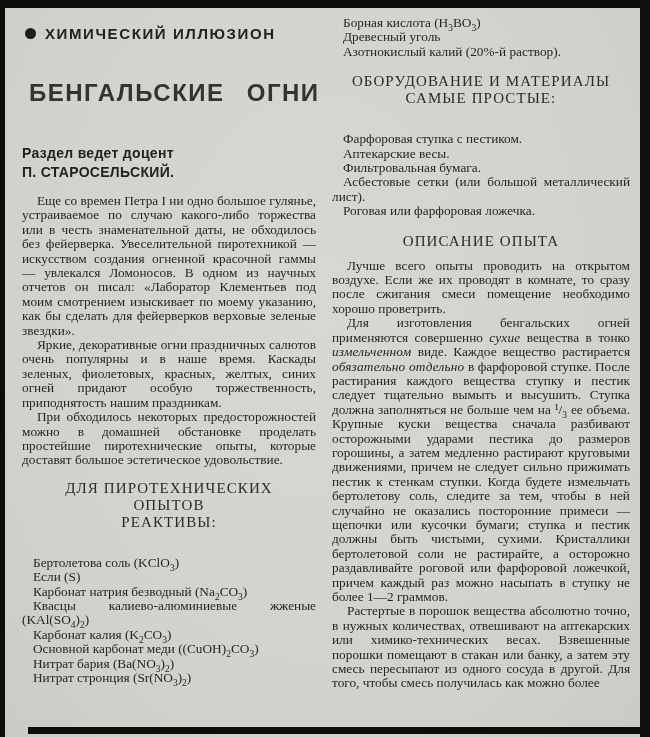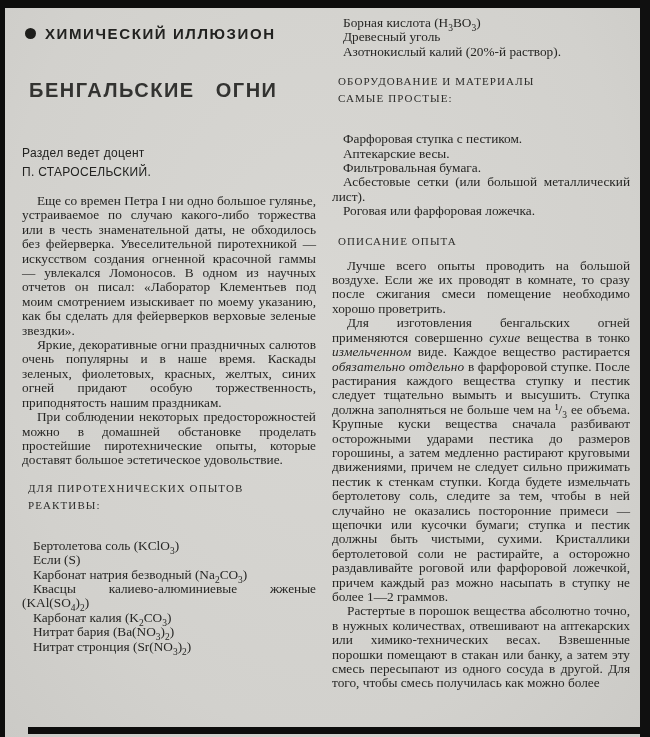--- a/index.html
+++ b/index.html
@@ -26,40 +26,40 @@
     white-space:nowrap;
   }
   .rubric .dot{
     width:11px;height:11px;border-radius:50%;
     background:#1e1e1c;flex:0 0 auto;
     overflow:hidden;text-indent:-999px;
   }
   .title{
     position:absolute;left:29px;top:79px;margin:0;
     font-family:"Liberation Sans","DejaVu Sans",sans-serif;
-    font-weight:700;font-size:20px;letter-spacing:1.5px;word-spacing:14px;
+    font-weight:700;font-size:24px;letter-spacing:1.5px;word-spacing:14px;
     color:#333331;white-space:nowrap;
   }
   .byline{
     position:absolute;left:22px;top:144px;
     font-family:"Liberation Sans","DejaVu Sans",sans-serif;
-    font-weight:400;font-size:12px;line-height:19px;letter-spacing:.3px;color:#222220;
+    font-weight:700;font-size:14px;line-height:19px;letter-spacing:.3px;color:#222220;
   }
   .col{
     position:absolute;text-align:justify;
     font-size:13.3px;line-height:14.4px;
   }
   .col-left{left:22px;top:194px;width:294px;}
   .col-right{left:332px;top:16px;width:298px;}
   p.body{margin:0;}
   p.ind{text-indent:15px;}
   p.li{text-indent:11px;}
   .sec-heading{
-    margin:12px 6px 9px;
-    font-size:11px;line-height:17px;letter-spacing:1.1px;color:#2c2c2a;
+    margin:12px 6px 9px;text-align:center;
+    font-size:15px;line-height:17px;letter-spacing:1.1px;color:#2c2c2a;
   }
   .sec-heading.tight{margin-top:14px;}
   .list{margin-top:25px;}
   sub{font-size:9.5px;line-height:0;letter-spacing:0;}
   i{letter-spacing:.2px;}
 </style>
 </head>
 <body>
 
 <div class="page">
@@ -77,33 +77,34 @@
   <h1 class="title">БЕНГАЛЬСКИЕ ОГНИ</h1>
 
   <div class="byline">
     <div>Раздел ведет доцент</div>
     <div>П. СТАРОСЕЛЬСКИЙ.</div>
   </div>
 
   <div class="col col-left">
     <p class="body ind">Еще со времен Петра I ни одно большое гулянье, устраиваемое по случаю какого-либо торжества или в честь знаменательной даты, не обходилось без фейерверка. Увеселительной пиротехникой — искусством создания огненной красочной гаммы — увлекался Ломоносов. В одном из научных отчетов он писал: «Лаборатор Клементьев под моим смотрением изыскивает по моему указанию, как бы сделать для фейерверков верховые зеленые звездки».</p>
     <p class="body ind">Яркие, декоративные огни праздничных салютов очень популярны и в наше время. Каскады зеленых, фиолетовых, красных, желтых, синих огней придают особую торжественность, приподнятость нашим праздникам.</p>
-    <p class="body ind">При соблюдении некоторых предосторожностей можно в домашней обстановке проделать простейшие пиротехнические опыты, которые доставят большое эстетическое удовольствие.</p>
+    <p class="body ind">При обходилось некоторых предосторожностей можно в домашней обстановке проделать простейшие пиротехнические опыты, которые доставят большое эстетическое удовольствие.</p>
 
     <div class="sec-heading">
       <div>ДЛЯ  ПИРОТЕХНИЧЕСКИХ  ОПЫТОВ</div>
       <div>РЕАКТИВЫ:</div>
     </div>
 
     <div class="list">
       <p class="body li">Бертолетова соль (KClO<sub>3</sub>)</p>
       <p class="body li">Если (S)</p>
       <p class="body li">Карбонат натрия безводный (Na<sub>2</sub>CO<sub>3</sub>)</p>
       <p class="body li">Квасцы калиево-алюминиевые жженые (KAl(SO<sub>4</sub>)<sub>2</sub>)</p>
       <p class="body li">Карбонат калия (K<sub>2</sub>CO<sub>3</sub>)</p>
+      <p class="body li">Основной карбонат меди ((CuOH)<sub>2</sub>CO<sub>3</sub>)</p>
       <p class="body li">Нитрат бария (Ba(NO<sub>3</sub>)<sub>2</sub>)</p>
       <p class="body li">Нитрат стронция (Sr(NO<sub>3</sub>)<sub>2</sub>)</p>
     </div>
   </div>
 
   <div class="col col-right">
     <div>
       <p class="body li">Борная кислота (H<sub>3</sub>BO<sub>3</sub>)</p>
       <p class="body li">Древесный уголь</p>
       <p class="body li">Азотнокислый калий (20%-й раствор).</p>
@@ -120,19 +121,19 @@
       <p class="body li">Фильтровальная бумага.</p>
       <p class="body li">Асбестовые сетки (или большой металлический лист).</p>
       <p class="body li">Роговая или фарфоровая ложечка.</p>
     </div>
 
     <div class="sec-heading tight">
       <div>ОПИСАНИЕ ОПЫТА</div>
     </div>
 
     <div>
-      <p class="body ind">Лучше всего опыты проводить на большой воздухе. Если же их проводят в комнате, то сразу после сжигания смеси помещение необходимо хорошо проветрить.</p>
+      <p class="body ind">Лучше всего опыты проводить на открытом воздухе. Если же их проводят в комнате, то сразу после сжигания смеси помещение необходимо хорошо проветрить.</p>
       <p class="body ind">Для изготовления бенгальских огней применяются совершенно <i>сухие</i> вещества в тонко <i>измельченном</i> виде. Каждое вещество растирается <i>обязательно отдельно</i> в фарфоровой ступке. После растирания каждого вещества ступку и пестик следует тщательно вымыть и высушить. Ступка должна заполняться не больше чем на ¹/<sub>3</sub> ее объема. Крупные куски вещества сначала разбивают осторожными ударами пестика до размеров горошины, а затем медленно растирают круговыми движениями, причем не следует сильно прижимать пестик к стенкам ступки. Когда будете измельчать бертолетову соль, следите за тем, чтобы в ней случайно не оказались посторонние примеси — щепочки или кусочки бумаги; ступка и пестик должны быть чистыми, сухими. Кристаллики бертолетовой соли не растирайте, а осторожно раздавливайте роговой или фарфоровой ложечкой, причем каждый раз можно насыпать в ступку не более 1—2 граммов.</p>
       <p class="body ind">Растертые в порошок вещества абсолютно точно, в нужных количествах, отвешивают на аптекарских или химико-технических весах. Взвешенные порошки помещают в стакан или банку, а затем эту смесь пересыпают из одного сосуда в другой. Для того, чтобы смесь получилась как можно более</p>
     </div>
   </div>
 
 </div>
 
 </body></html>

